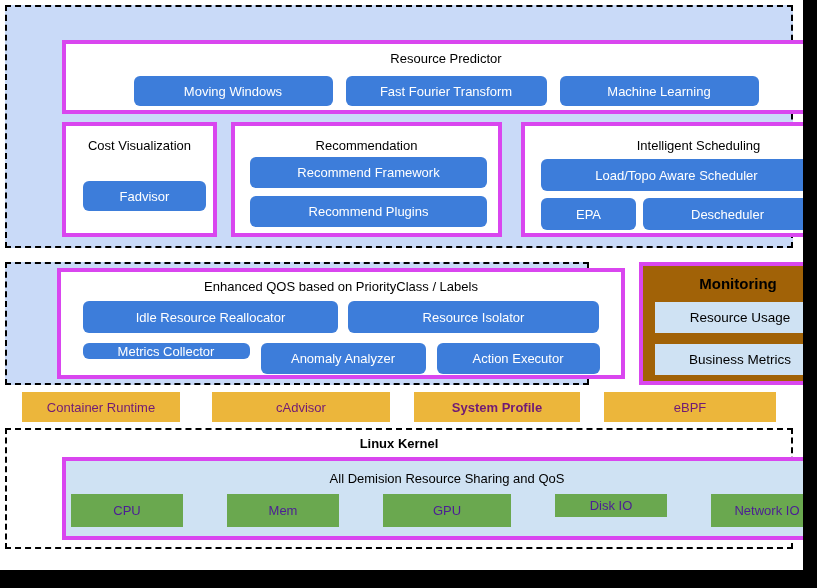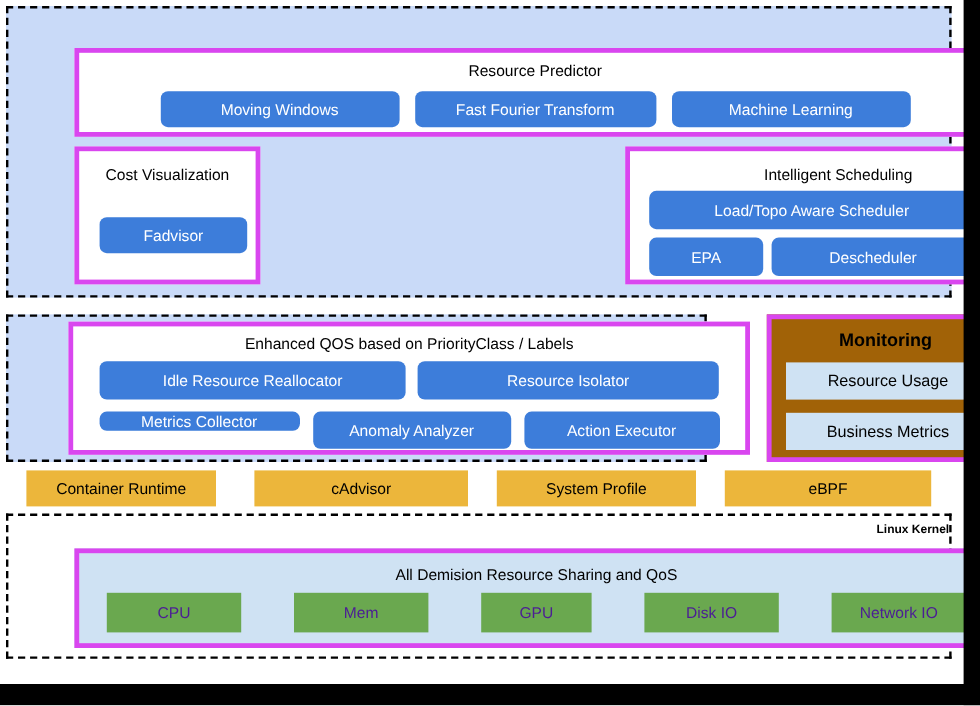--- a/index.html
+++ b/index.html
@@ -27,21 +27,21 @@
     position:absolute; background:#3d7dda; color:#ffffff;
     font-size:13px; border-radius:6px;
     display:flex; align-items:center; justify-content:center;
   }
   .row-flex {
     position:absolute; left:0; right:0;
     display:flex; justify-content:center;
   }
   .blue-node.inrow { position:static; }
   .gold-node {
-    position:absolute; background:#ecb63b; color:#000000;
+    position:absolute; background:#ecb63b; color:#701a75;
     font-size:13px; display:flex; align-items:center; justify-content:center;
   }
   .green-node {
     background:#6aa84f; color:#4c1d95; font-size:13px;
     display:flex; align-items:center; justify-content:center;
   }
   .chip {
     position:absolute; background:#cfe2f3; color:#000000; font-size:13.5px;
     display:flex; align-items:center; justify-content:center;
   }
@@ -61,20 +61,25 @@
         <div class="blue-node inrow" style="width:201px; height:30px;">Fast Fourier Transform</div>
         <div class="blue-node inrow" style="width:199px; height:30px;">Machine Learning</div>
       </div>
     </div>
 
     <div class="white-box" style="left:11px; top:115px; width:155px; height:115px;">
       <div class="box-title" style="top:12px;">Cost Visualization</div>
       <div class="blue-node" style="left:17px; top:55px; width:123px; height:30px;">Fadvisor</div>
     </div>
 
+    <div class="white-box" style="left:180px; top:115px; width:271px; height:115px;">
+      <div class="box-title" style="top:12px;">Recommendation</div>
+      <div class="blue-node" style="left:15px; top:31px; width:237px; height:31px;">Recommend Framework</div>
+      <div class="blue-node" style="left:15px; top:70px; width:237px; height:31px;">Recommend Plugins</div>
+    </div>
 
     <div class="white-box" style="left:470px; top:115px; width:311px; height:115px;">
       <div class="box-title" style="top:12px;padding-left:44px;">Intelligent Scheduling</div>
       <div class="blue-node" style="left:16px; top:33px; width:271px; height:32px;">Load/Topo Aware Scheduler</div>
       <div class="blue-node" style="left:16px; top:72px; width:95px; height:32px;">EPA</div>
       <div class="blue-node" style="left:118px; top:72px; width:169px; height:32px;">Descheduler</div>
     </div>
   </div>
 
   <div class="dashed-panel" style="left:5px; top:262px; width:584px; height:123px;">
@@ -93,32 +98,32 @@
   </div>
 
   <div class="white-box" style="left:595px; top:262px; width:198px; height:123px; background:#a16207;">
     <div class="panel-title" style="top:9px; font-size:15px;">Monitoring</div>
     <div class="chip" style="left:12px; top:36px; width:170px; height:31px;">Resource Usage</div>
     <div class="chip" style="left:12px; top:78px; width:170px; height:31px;">Business Metrics</div>
   </div>
 
   <div class="gold-node" style="left:22px; top:392px; width:158px; height:30px;">Container Runtime</div>
   <div class="gold-node" style="left:212px; top:392px; width:178px; height:30px;">cAdvisor</div>
-  <div class="gold-node" style="left:414px; top:392px; width:166px; height:30px;">System Profile</div>
+  <div class="gold-node" style="left:414px; top:392px; width:166px; height:30px;font-weight:bold;">System Profile</div>
   <div class="gold-node" style="left:604px; top:392px; width:172px; height:30px;">eBPF</div>
 
   <div class="dashed-panel" style="left:5px; top:428px; width:788px; height:121px; background:#ffffff;">
-    <div class="panel-title" style="top:6px; font-size:10px;text-align:right;">Linux Kernel</div>
+    <div class="panel-title" style="top:6px; font-size:13px;">Linux Kernel</div>
     <div class="white-box" style="left:11px; top:27px; width:770px; height:83px; background:#cfe2f3;">
       <div class="box-title" style="top:10px;">All Demision Resource Sharing and QoS</div>
       <div class="row-flex" style="top:33px; gap:44px;">
         <div class="green-node" style="width:112px; height:33px;">CPU</div>
         <div class="green-node" style="width:112px; height:33px;">Mem</div>
-        <div class="green-node" style="width:92px; height:33px;">GPU</div>
-        <div class="green-node" style="width:112px; height:33px;">Disk IO</div>
+        <div class="green-node" style="width:128px; height:33px;">GPU</div>
+        <div class="green-node" style="width:112px; height:23px;">Disk IO</div>
         <div class="green-node" style="width:112px; height:33px;">Network IO</div>
       </div>
     </div>
   </div>
 
   <div class="edge-band" style="left:803px; top:0; width:14px; height:588px;"></div>
   <div class="edge-band" style="left:0; top:570px; width:817px; height:18px;"></div>
 
 </div>
 

